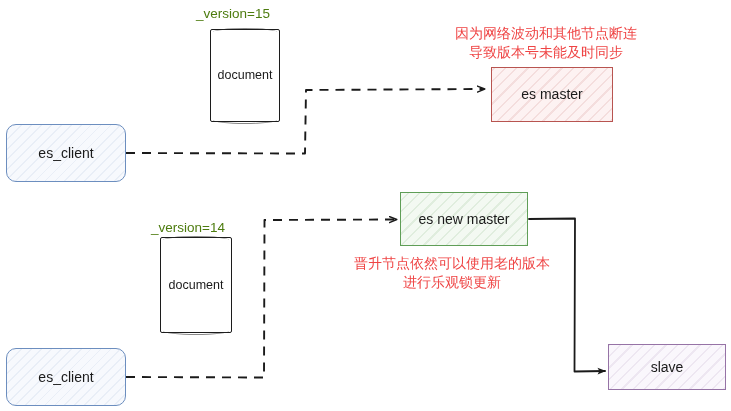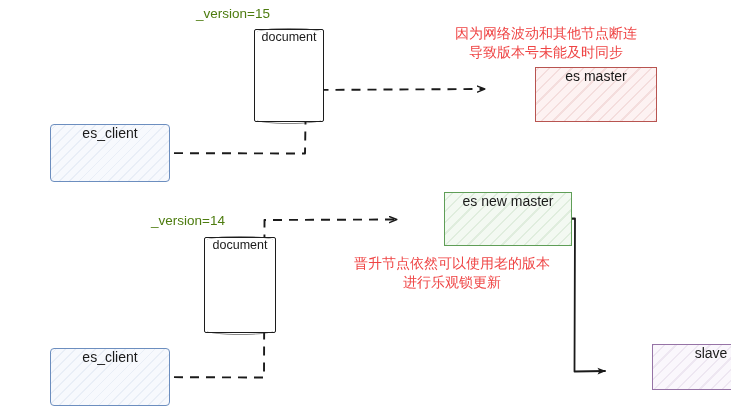--- a/index.html
+++ b/index.html
@@ -24,37 +24,37 @@
     width: 731px;
     height: 411px;
     pointer-events: none;
   }
 
   
   .node {
     position: absolute;
     box-sizing: border-box;
     display: flex;
+    align-items: center;
     justify-content: center;
     font-size: 14px;
     color: #1a1a1a;
     text-align: center;
     line-height: 1.2;
-    margin-left: 44px;
   }
   .node .node-label {
     position: relative;
     z-index: 2;
     white-space: nowrap;
   }
 
   
   .client {
     border: 1.6px solid #6c8ebf;
-    border-radius: 4px;
+    border-radius: 10px;
     background:
       repeating-linear-gradient(
         -45deg,
         rgba(108,142,191,0.10) 0px,
         rgba(108,142,191,0.10) 1.2px,
         rgba(255,255,255,0) 1.2px,
         rgba(255,255,255,0) 7px
       ),
       #f7f9fd;
   }
@@ -188,21 +188,21 @@
   </div>
 
   <div class="node master-red" style="left:491px; top:67px; width:122px; height:55px;">
     <span class="node-label">es master</span>
   </div>
 
   <div class="node docbox" style="left:160px; top:237px; width:72px; height:96px;">
     <span class="node-label">document</span>
   </div>
 
-  <div class="caption" style="left:151px; top:213px;">_version=14</div>
+  <div class="caption" style="left:151px; top:220px;">_version=14</div>
 
   <div class="node master-green" style="left:400px; top:192px; width:128px; height:54px;">
     <span class="node-label">es new master</span>
   </div>
 
   <div class="note" style="left:330px; top:254px; text-align:center;margin-left:24px;">
     <div>晋升节点依然可以使用老的版本</div>
     <div>进行乐观锁更新</div>
   </div>
 

